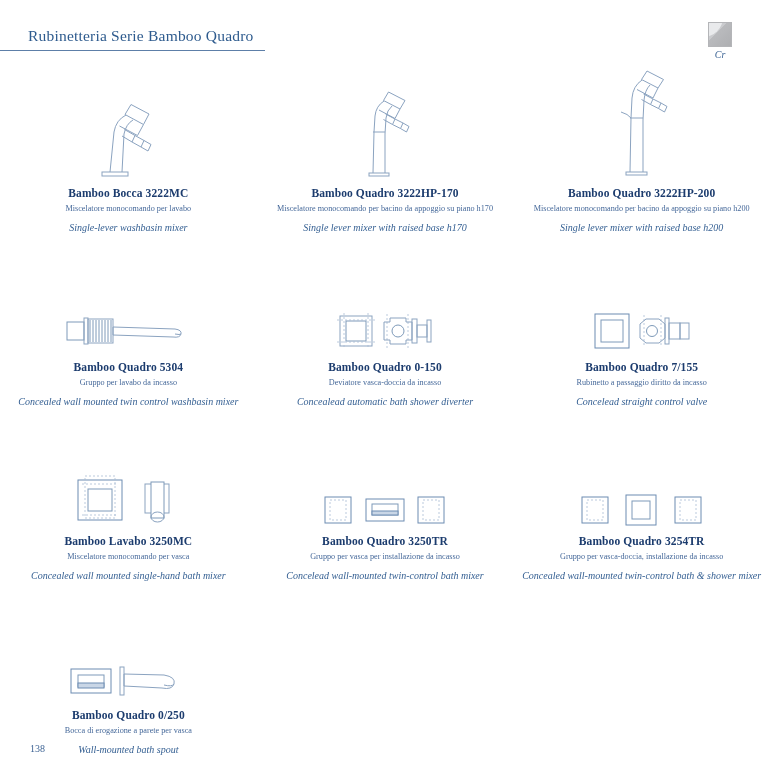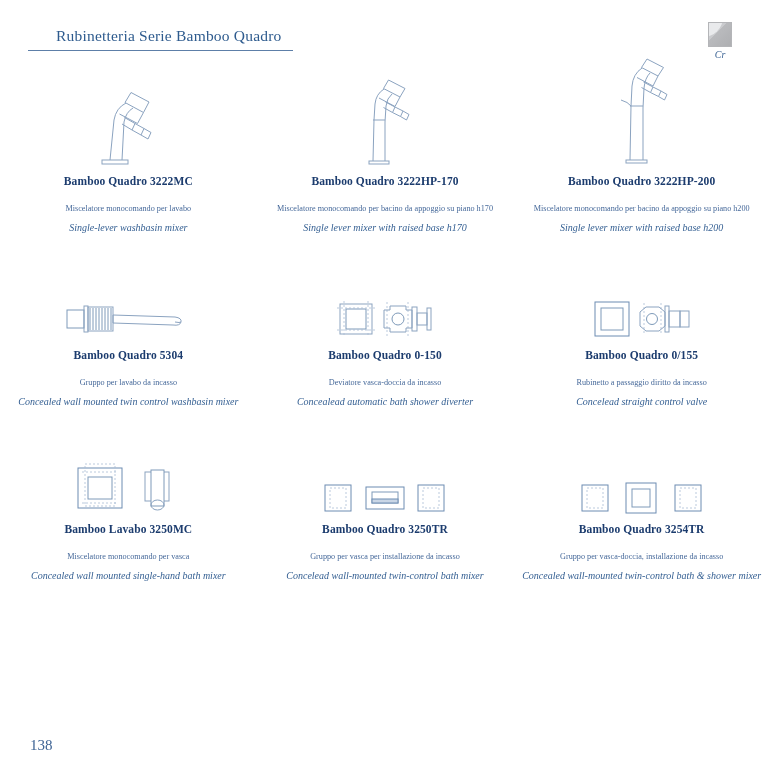--- a/index.html
+++ b/index.html
@@ -15,21 +15,20 @@
     overflow: hidden;
   }
 
   
   #page-header {
     position: absolute;
     left: 0;
     top: 22px;
     width: 672px;
     height: 30px;
-    margin-left: 28px;
   }
   #header-rule {
     position: absolute;
     left: 0;
     top: 28px;
     width: 265px;
     height: 1px;
     background: #5d7fa8;
   }
   #header-title {
@@ -110,21 +109,21 @@
   .product-title {
     font-size: 11.5px;
     font-weight: bold;
     color: #1c3c6e;
     letter-spacing: .1px;
     text-align: center;
     line-height: 1.15;
     white-space: nowrap;
   }
   .product-desc-it {
-    margin-top: 16px;
+    margin-top: 4px;
     font-size: 8.2px;
     color: #46699a;
     text-align: center;
     line-height: 1.2;
     white-space: nowrap;
   }
   .product-desc-en {
     margin-top: 8px;
     font-size: 10px;
     font-style: italic;
@@ -132,21 +131,21 @@
     text-align: center;
     line-height: 1.2;
     white-space: nowrap;
   }
 
   
   #page-number {
     position: absolute;
     left: 30px;
     bottom: 16px;
-    font-size: 15px;
+    font-size: 10px;
     color: #3d6394;
   }
 
   .ln  { fill: none; stroke: #8ba3c0; stroke-width: 1; }
   .ln2 { fill: none; stroke: #6d8cb2; stroke-width: 1; }
   .lnd { fill: none; stroke: #aabdd4; stroke-width: .8; stroke-dasharray: 2 2; }
   .fl2 { fill: #c9d6e6; stroke: #6d8cb2; stroke-width: 1; }
   .fw  { fill: #ffffff; stroke: #7e9ab9; stroke-width: 1; }
 </style>
 </head>
@@ -170,21 +169,21 @@
         <path class="ln" d="M22 70 L26 30 Q28 18 38 13"></path>
         <path class="ln" d="M34 70 L36 32 Q38 22 45 18"></path>
         <rect class="ln" x="14" y="70" width="26" height="4"></rect>
         <path class="ln" d="M37 12.5 L55.5 22.5 L49.5 33.5 L31.5 24"></path>
         <path class="ln" d="M37 12.5 L43 2.5 L61 12 L55.5 22.5"></path>
         <path class="ln" d="M36.5 27.5 L47 33.5 L44 40 L34 34"></path>
         <path class="ln" d="M47 33.5 L56 38.5 L53 45 L44 40"></path>
         <path class="ln" d="M56 38.5 L63 42.5 L60 49 L53 45"></path>
       </svg>
     </div>
-    <div class="product-title">Bamboo Quadro 3222MC</div>
+    <div class="product-title">Bamboo Bocca 3222MC</div>
     <div class="product-desc-it">Miscelatore monocomando per lavabo</div>
     <div class="product-desc-en">Single-lever washbasin mixer</div>
   </div>
 
   <div class="product-cell">
     <div class="product-figure">
       <svg width="80" height="92" viewBox="0 0 80 92">
         <path class="ln" d="M28 85 L29 44"></path>
         <path class="ln" d="M40 85 L40 46"></path>
         <rect class="ln" x="24" y="85" width="20" height="3"></rect>
@@ -277,21 +276,21 @@
         <rect class="ln2" x="6" y="6" width="34" height="34"></rect>
         <rect class="fw" x="12" y="12" width="22" height="22"></rect>
         <path class="lnd" d="M55 7 L55 39 M72 7 L72 39"></path>
         <path class="ln" d="M57 11 L70 11 L76 16 L76 30 L70 35 L57 35 L51 30 L51 16 Z"></path>
         <circle class="fw" cx="63" cy="23" r="5.5"></circle>
         <rect class="ln" x="76" y="10" width="4" height="26"></rect>
         <rect class="ln" x="80" y="15" width="11" height="16"></rect>
         <rect class="ln" x="91" y="15" width="9" height="16"></rect>
       </svg>
     </div>
-    <div class="product-title">Bamboo Quadro 0/155</div>
+    <div class="product-title">Bamboo Quadro 7/155</div>
     <div class="product-desc-it">Rubinetto a passaggio diritto da incasso</div>
     <div class="product-desc-en">Concelead straight control valve</div>
   </div>
 
   <div class="product-cell">
     <div class="product-figure">
       <svg width="110" height="56" viewBox="0 0 110 56">
         <rect class="ln2" x="5" y="8" width="44" height="40"></rect>
         <rect class="lnd" x="12" y="4" width="30" height="42"></rect>
         <rect class="fw" x="15" y="17" width="24" height="22"></rect>
@@ -332,16 +331,31 @@
         <rect class="fw" x="53" y="9" width="18" height="18"></rect>
         <rect class="ln2" x="96" y="5" width="26" height="26"></rect>
         <rect class="lnd" x="101" y="8" width="16" height="20"></rect>
       </svg>
     </div>
     <div class="product-title">Bamboo Quadro 3254TR</div>
     <div class="product-desc-it">Gruppo per vasca-doccia, installazione da incasso</div>
     <div class="product-desc-en">Concealed wall-mounted twin-control bath &amp; shower mixer</div>
   </div>
 
+  <div class="product-cell">
+    <div class="product-figure">
+      <svg width="120" height="38" viewBox="0 0 120 38">
+        <rect class="ln2" x="3" y="5" width="40" height="24"></rect>
+        <rect class="fw" x="10" y="11" width="26" height="12"></rect>
+        <rect class="fl2" x="10" y="19" width="26" height="5"></rect>
+        <rect class="ln" x="52" y="3" width="4" height="28"></rect>
+        <path class="ln" d="M56 10 L96 11 Q108 13 106 20 Q104 26 94 24 L56 22 Z"></path>
+        <path class="ln" d="M96 21 Q104 23 106 20"></path>
+      </svg>
+    </div>
+    <div class="product-title">Bamboo Quadro 0/250</div>
+    <div class="product-desc-it">Bocca di erogazione a parete per vasca</div>
+    <div class="product-desc-en">Wall-mounted bath spout</div>
+  </div>
 
 </div>
 
 <div id="page-number">138</div>
 
 </body></html>

